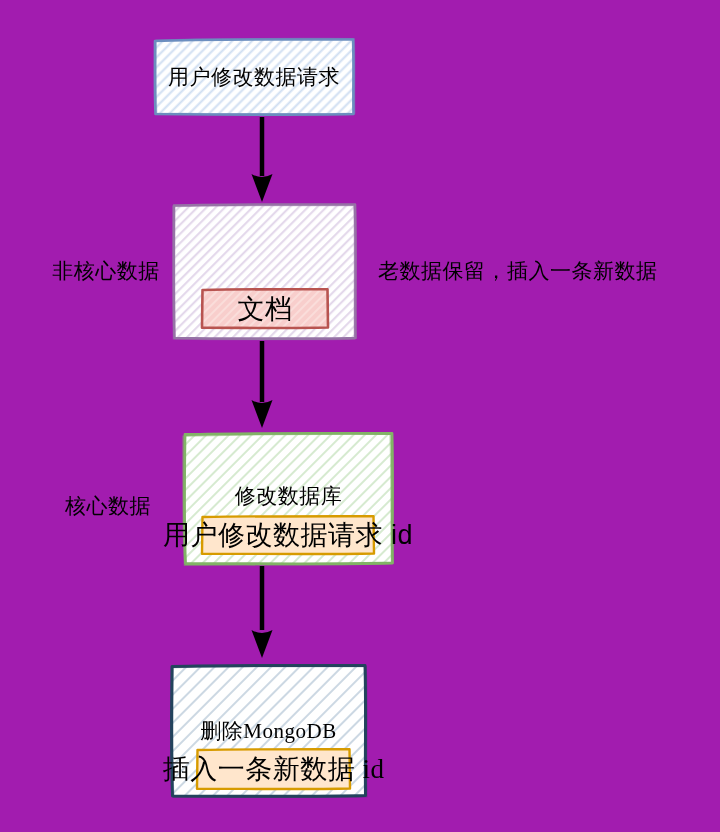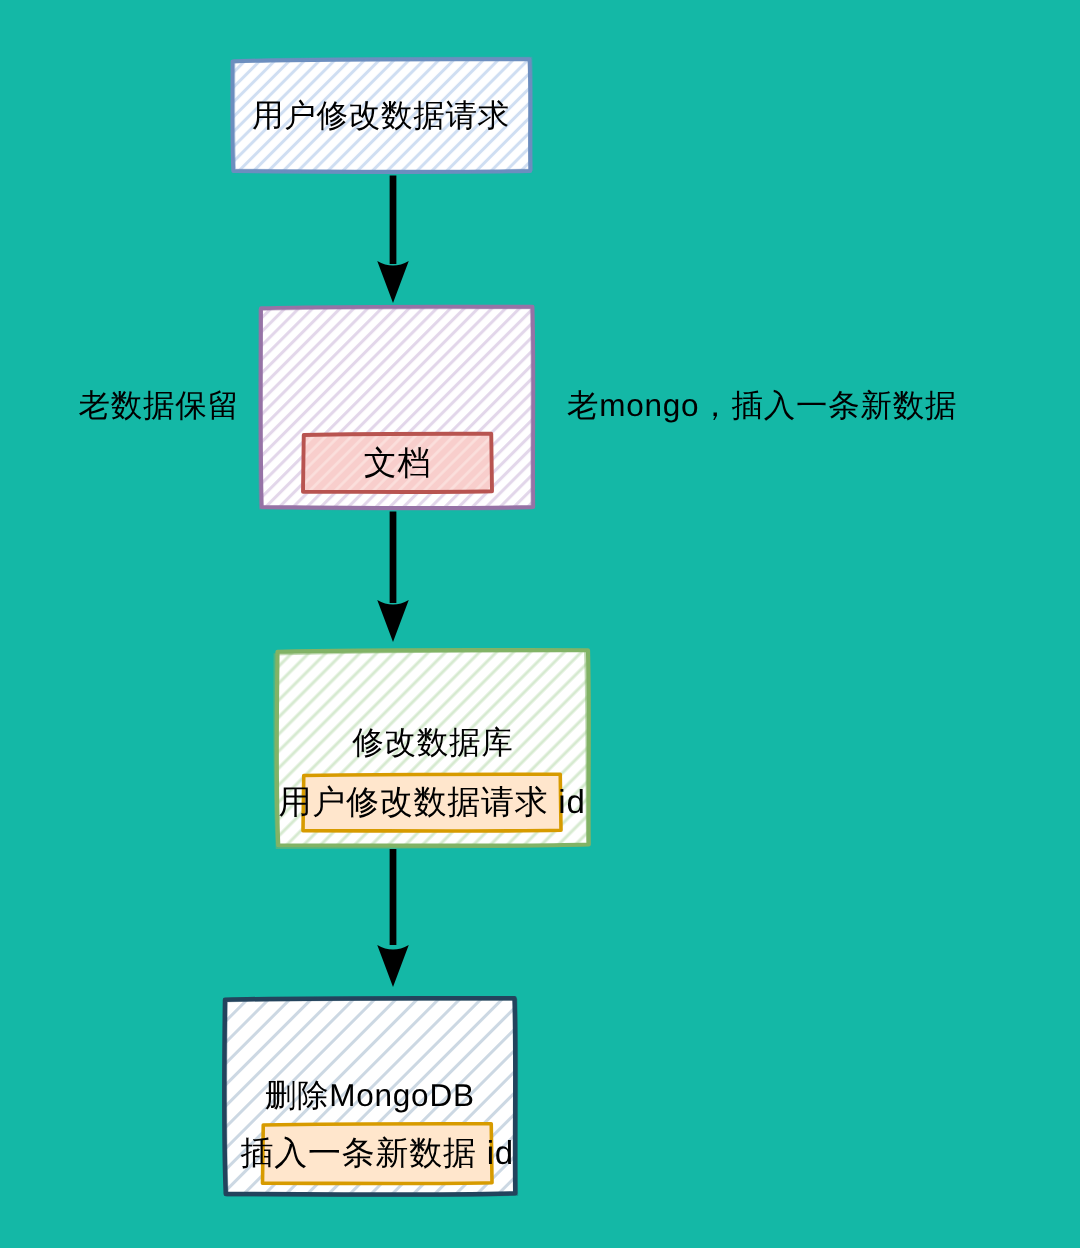--- a/index.html
+++ b/index.html
@@ -5,21 +5,21 @@
   html, body {
     margin: 0;
     padding: 0;
     background: #ffffff;
     font-family: "Liberation Sans", "DejaVu Sans", sans-serif;
   }
   .canvas {
     position: relative;
     width: 720px;
     height: 832px;
-    background: #14b8a6;
+    background: #a21caf;
     overflow: hidden;
   }
   .node {
     position: absolute;
   }
   .node svg.sketch {
     position: absolute;
     left: 0;
     top: 0;
     overflow: visible;
@@ -46,21 +46,21 @@
   }
   .badge .badge-label {
     position: absolute;
     left: 0;
     top: 0;
     width: 100%;
     height: 100%;
     display: flex;
     align-items: center;
     justify-content: center;
-    font-size: 22px;
+    font-size: 27px;
     color: #000000;
     white-space: nowrap;
     letter-spacing: 0.5px;
   }
   .annotation {
     position: absolute;
     font-size: 21px;
     color: #000000;
     white-space: nowrap;
     letter-spacing: 0.5px;
@@ -124,49 +124,50 @@
       <path d="M 3 3.5 C 60 2, 130 2.5, 184 2.5 C 185.2 45, 184 95, 184.5 136 C 130 137.4, 60 136.5, 3.5 136 C 2.4 95, 3 45, 3 3.5 Z" fill="none" stroke="#9673a6" stroke-width="1.4" opacity="0.45" transform="translate(-1.1,1)"></path>
     </svg>
     <div class="badge" style="left:29px; top:85px; width:130px; height:43px;">
       <svg class="sketch" width="130" height="43" viewBox="0 0 130 43">
         <path d="M 2.5 3 C 45 2, 90 2.2, 127.5 2.2 L 128 40.5 C 90 41.4, 45 40.8, 2 40.8 Z" fill="url(#p-red)" stroke="#b85450" stroke-width="2.6" stroke-linejoin="round"></path>
       </svg>
       <div class="badge-label">文档</div>
     </div>
   </div>
 
-  <div class="annotation" style="left:42px; top:258px; width:128px; height:26px; line-height:26px; text-align:center;">老数据保留</div>
-  <div class="annotation" style="left:378px; top:258px; width:330px; height:26px; line-height:26px; text-align:left;">老mongo，插入一条新数据</div>
+  <div class="annotation" style="left:42px; top:258px; width:128px; height:26px; line-height:26px; text-align:center;">非核心数据</div>
+  <div class="annotation" style="left:378px; top:258px; width:330px; height:26px; line-height:26px; text-align:left;">老数据保留，插入一条新数据</div>
 
   <svg class="arrow" style="left:240px; top:340px;" width="44" height="90" viewBox="0 0 44 90">
     <line x1="22" y1="1" x2="22" y2="62" stroke="#000000" stroke-width="4.5"></line>
     <path d="M 22 88 L 11.5 60 Q 22 66 32.5 60 Z" fill="#000000"></path>
   </svg>
 
   <div class="node" style="left:158px; top:431px; width:213px; height:135px;margin-left:24px;">
     <svg class="sketch" width="213" height="135" viewBox="0 0 213 135">
       <path d="M 3 3.5 C 70 1.8, 150 2.5, 210 2.5 C 211.2 45, 210 92, 210.5 132 C 150 133.6, 70 132.5, 3.5 132.5 C 1.8 92, 2.5 45, 3 3.5 Z" fill="url(#p-green)" stroke="#82b366" stroke-width="2.8" stroke-linejoin="round"></path>
       <path d="M 3 3.5 C 70 1.8, 150 2.5, 210 2.5 C 211.2 45, 210 92, 210.5 132 C 150 133.6, 70 132.5, 3.5 132.5 C 1.8 92, 2.5 45, 3 3.5 Z" fill="none" stroke="#82b366" stroke-width="1.6" opacity="0.5" transform="translate(-1.4,1) rotate(-0.4 106 67)"></path>
     </svg>
     <div class="node-label" style="top:50px; height:30px; line-height:30px;">修改数据库</div>
     <div class="badge" style="left:18px; top:83px; width:176px; height:42px;">
       <svg class="sketch" width="176" height="42" viewBox="0 0 176 42">
         <path d="M 2.5 3 C 60 2, 130 2.2, 173.5 2.2 L 174 39.5 C 130 40.5, 60 39.8, 2 39.8 Z" fill="#ffe6cc" stroke="#d79b00" stroke-width="2.4" stroke-linejoin="round"></path>
       </svg>
       <div class="badge-label">用户修改数据请求 id</div>
     </div>
   </div>
 
+  <div class="annotation" style="left:46px; top:493px; width:124px; height:26px; line-height:26px; text-align:center;">核心数据</div>
 
   <svg class="arrow" style="left:240px; top:564px;" width="44" height="96" viewBox="0 0 44 96">
     <line x1="22" y1="2" x2="22" y2="66" stroke="#000000" stroke-width="4.5"></line>
     <path d="M 22 94 L 11.5 66 Q 22 72 32.5 66 Z" fill="#000000"></path>
   </svg>
 
-  <div class="node" style="left:147px; top:663px; width:199px; height:136px;">
+  <div class="node" style="left:169px; top:663px; width:199px; height:136px;font-family:Liberation Serif, serif;">
     <svg class="sketch" width="199" height="136" viewBox="0 0 199 136">
       <path d="M 3 3.5 C 60 2, 140 2.5, 196 2.5 C 197.2 42, 196 90, 196.5 132.5 C 140 134, 60 133, 3.5 133 C 1.9 90, 2.5 42, 3 3.5 Z" fill="url(#p-navy)" stroke="#23445d" stroke-width="3" stroke-linejoin="round"></path>
       <path d="M 3 3.5 C 60 2, 140 2.5, 196 2.5 C 197.2 42, 196 90, 196.5 132.5 C 140 134, 60 133, 3.5 133 C 1.9 90, 2.5 42, 3 3.5 Z" fill="none" stroke="#23445d" stroke-width="1.4" opacity="0.4" transform="translate(1.2,1)"></path>
     </svg>
     <div class="node-label" style="top:53px; height:30px; line-height:30px;">删除MongoDB</div>
     <div class="badge" style="left:26px; top:84px; width:157px; height:44px;">
       <svg class="sketch" width="157" height="44" viewBox="0 0 157 44">
         <path d="M 2.5 3 C 55 2, 115 2.2, 154.5 2.2 L 155 41.5 C 115 42.5, 55 41.8, 2 41.8 Z" fill="#ffe6cc" stroke="#d79b00" stroke-width="2.4" stroke-linejoin="round"></path>
       </svg>
       <div class="badge-label">插入一条新数据 id</div>

